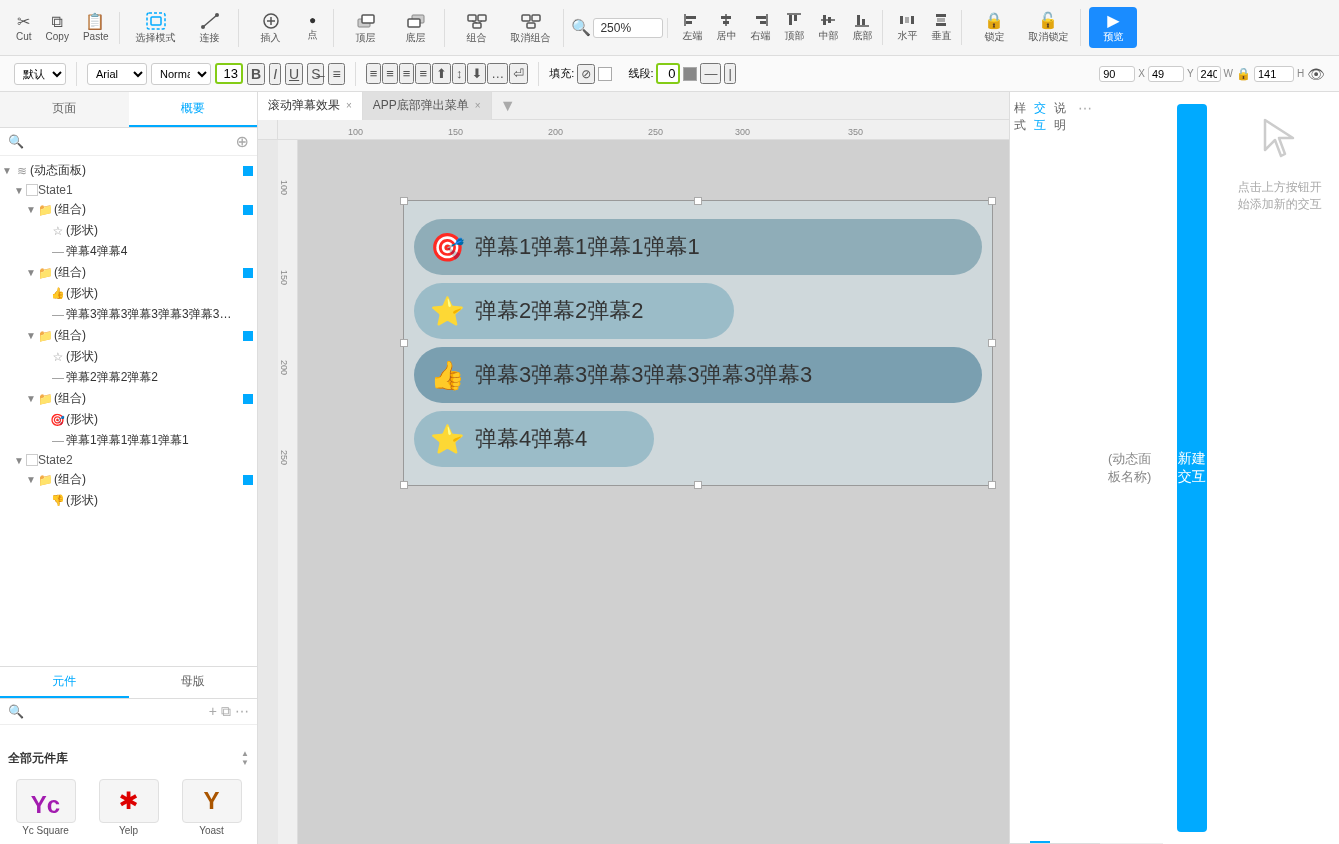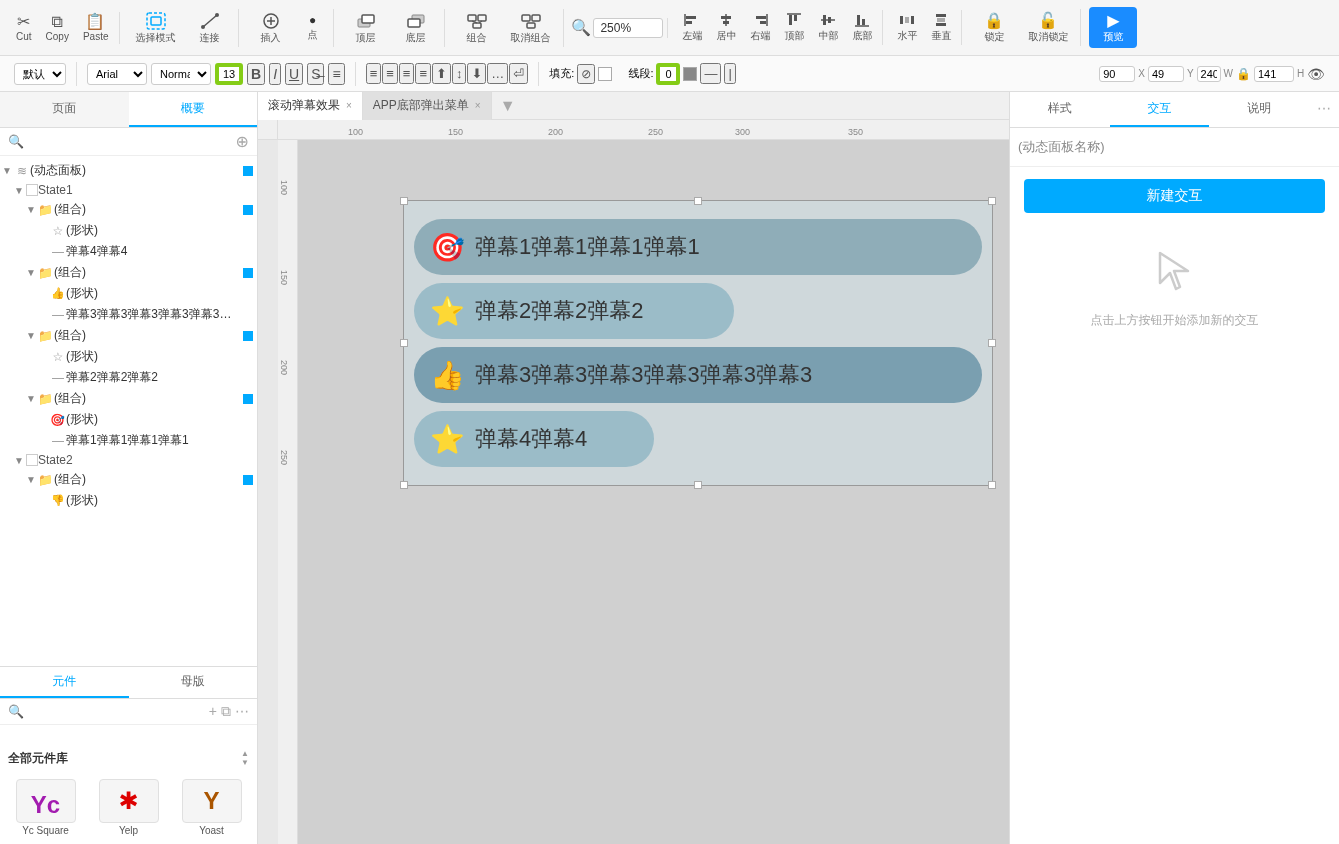--- a/index.html
+++ b/index.html
@@ -37,22 +37,22 @@
     .second-toolbar {
       display: flex; align-items: center; background: #fafafa; border-bottom: 1px solid #ddd;
       padding: 0 14px; height: 36px; gap: 8px; flex-shrink: 0; font-size: 12px;
     }
     .toolbar2-group { display: flex; align-items: center; gap: 4px; }
     .toolbar2-select {
       border: 1px solid #ccc; border-radius: 3px; padding: 1px 4px; font-size: 11px;
       background: #fff; height: 22px;
     }
     .toolbar2-input {
-      border: 4px solid #84cc16; border-radius: 3px; width: 28px; padding: 1px 3px;
-      font-size: 11px; text-align: center;
+      border: 2px solid #84cc16; border-radius: 3px; width: 28px; padding: 1px 3px;
+      font-size: 13px; text-align: right;
     }
     .align-btns { display: flex; gap: 1px; }
     .align-btn { font-size: 13px; cursor: pointer; padding: 1px 2px; color: #555; }
     .fill-area { display: flex; align-items: center; gap: 3px; font-size: 11px; }
     .color-box { width: 14px; height: 14px; background: #fff; border: 1px solid #aaa; display: inline-block; }
     .coord-group { display: flex; align-items: center; gap: 3px; font-size: 11px; margin-left: auto; }
     .coord-input { border: 1px solid #ccc; border-radius: 3px; width: 36px; padding: 1px 3px; font-size: 11px; }
     .coord-label { color: #888; font-size: 10px; }
     .eye-icon { font-size: 14px; cursor: pointer; color: #555; }
 
@@ -190,21 +190,21 @@
       padding: 8px 16px; margin: 8px 0; gap: 10px; min-height: 56px;
     }
     .bullet-item-1 { background: #8fadb8; }
     .bullet-item-3 { background: #7a9fb0; }
     .bullet-item-icon { font-size: 28px; }
     .bullet-item-text { font-size: 22px; color: #333; font-weight: 500; }
 
     
     .right-panel {
       width: 330px; background: #fff; border-left: 1px solid #ddd;
-      display: flex; flex-direction: column; flex-shrink: 0;
+      display: flex; flex-direction: row; flex-shrink: 0;
     }
     .right-tabs {
       display: flex; border-bottom: 1px solid #ddd;
     }
     .right-tab {
       flex: 1; text-align: center; padding: 8px 4px; font-size: 12px; cursor: pointer; color: #666;
     }
     .right-tab.active { color: #00aaff; border-bottom: 2px solid #00aaff; }
     .right-panel-title {
       padding: 10px 8px; font-size: 13px; color: #888; border-bottom: 1px solid #eee;

